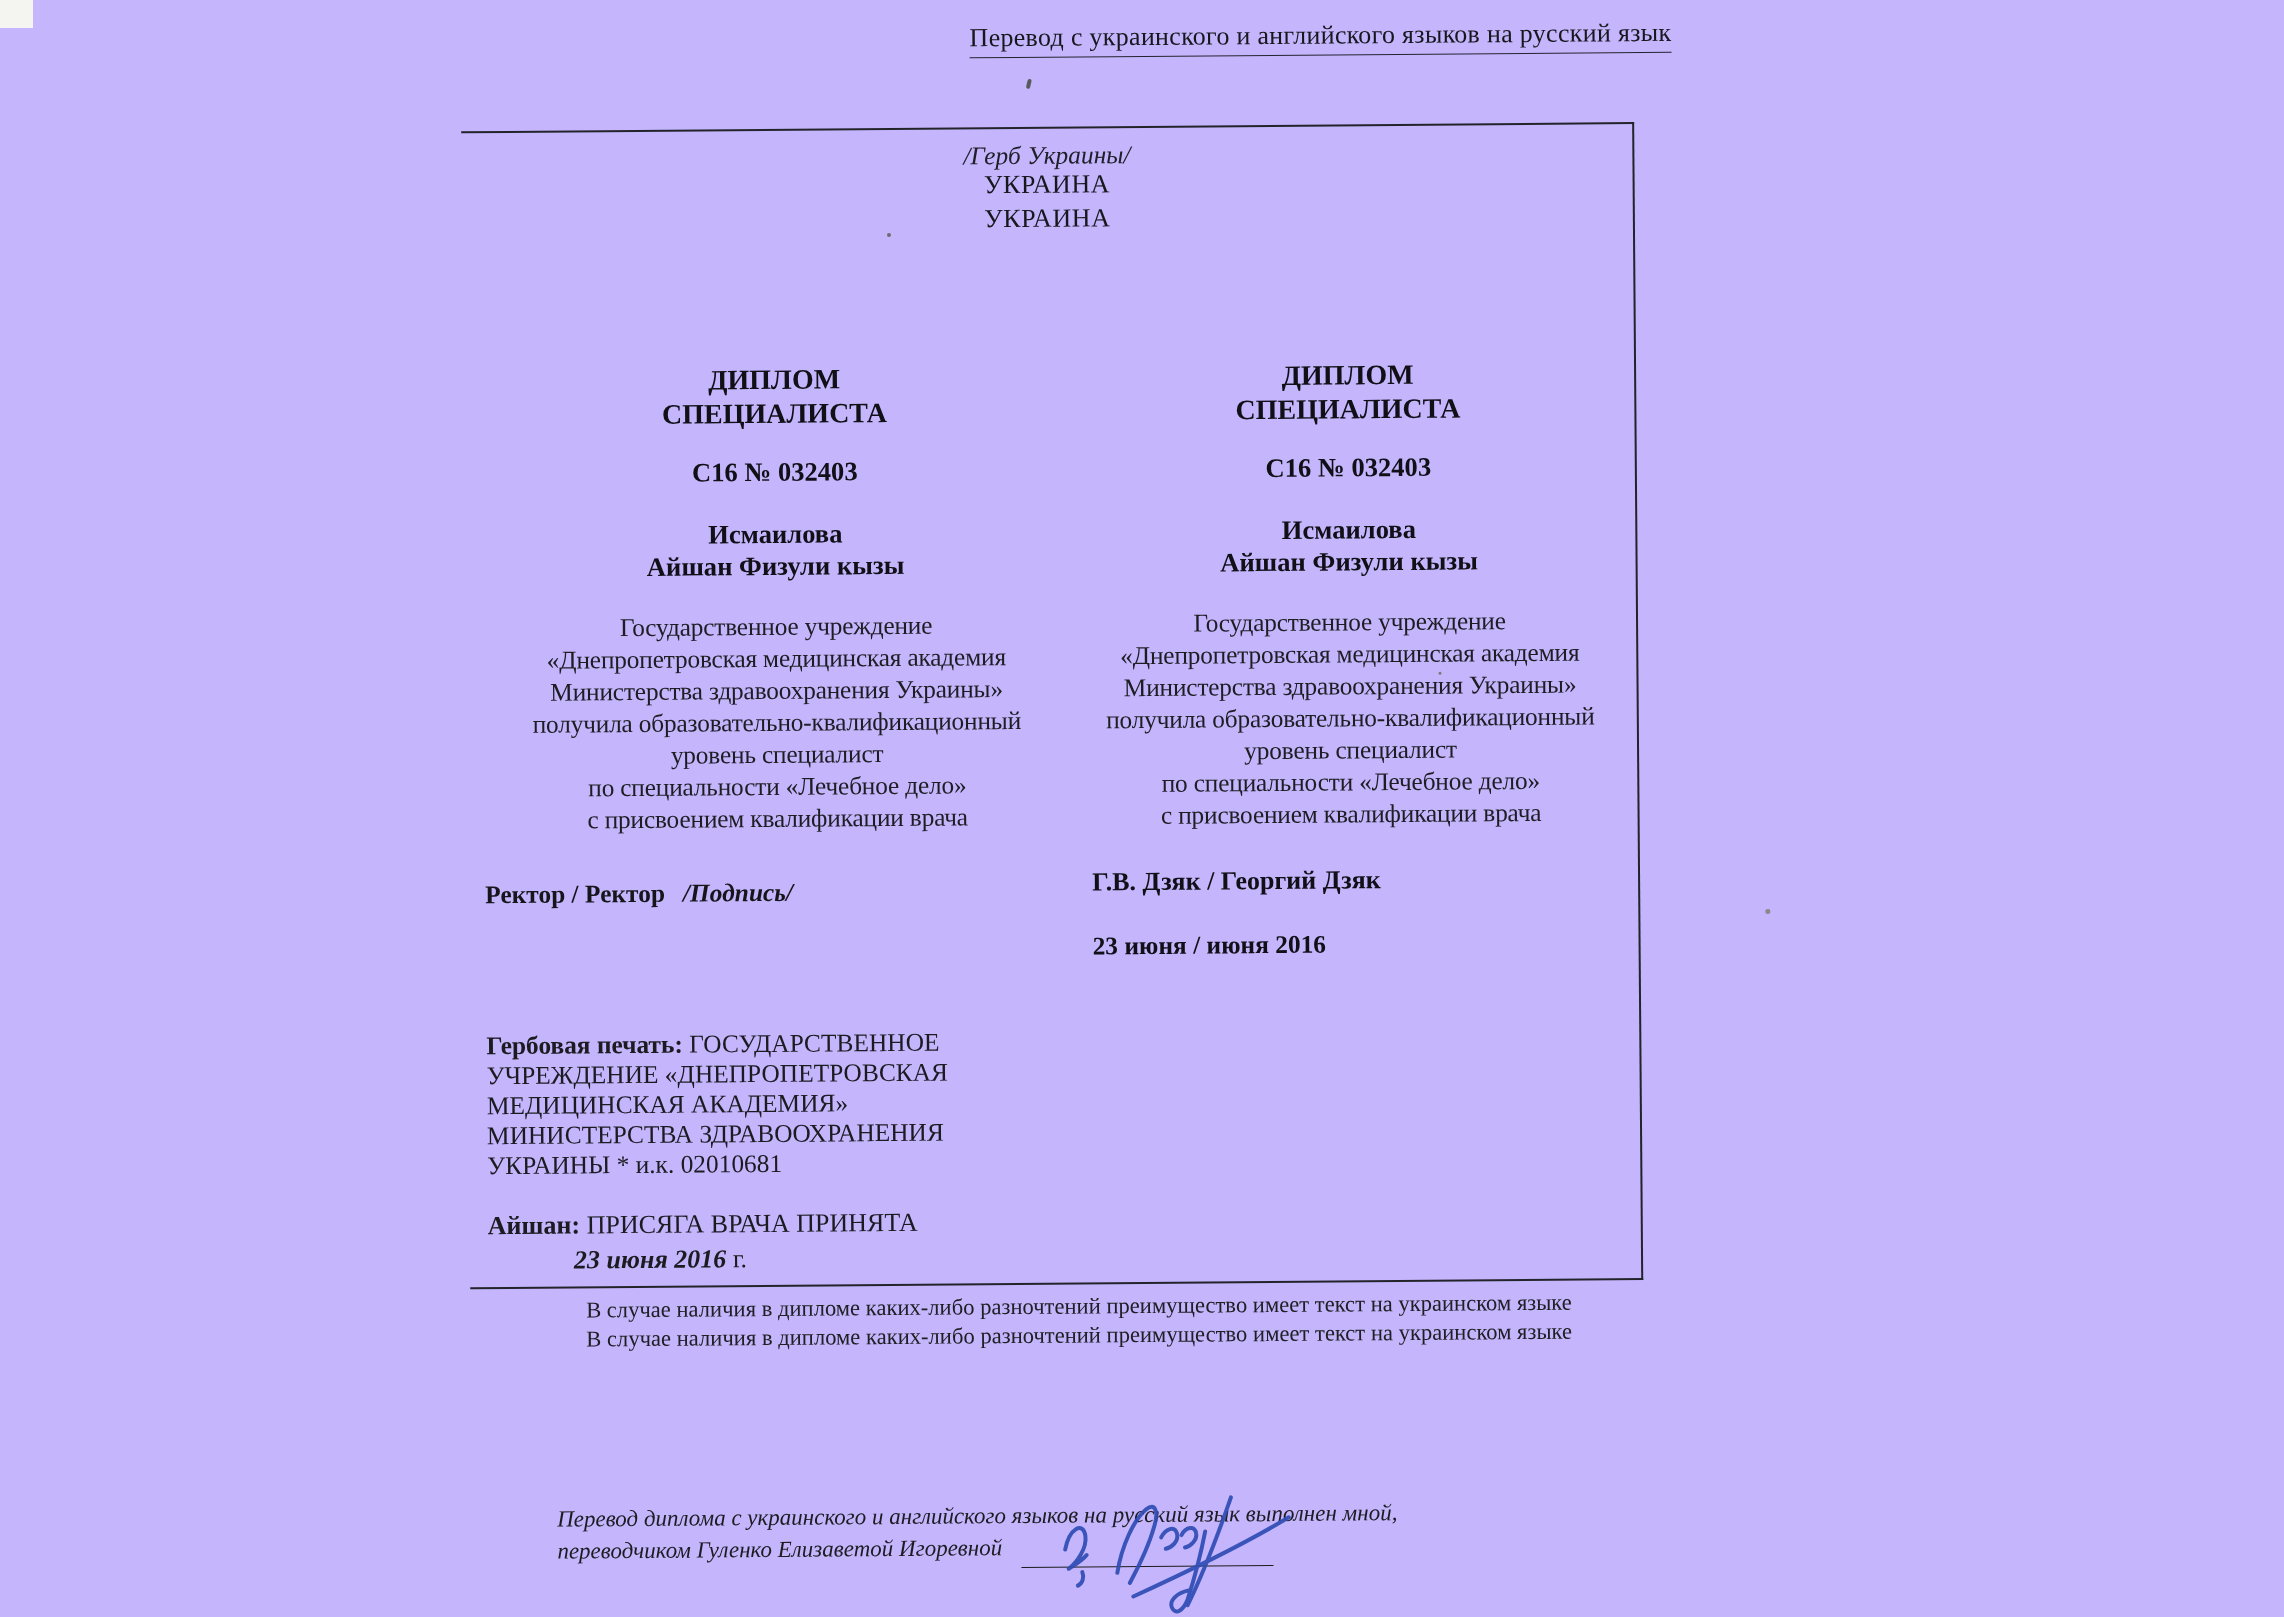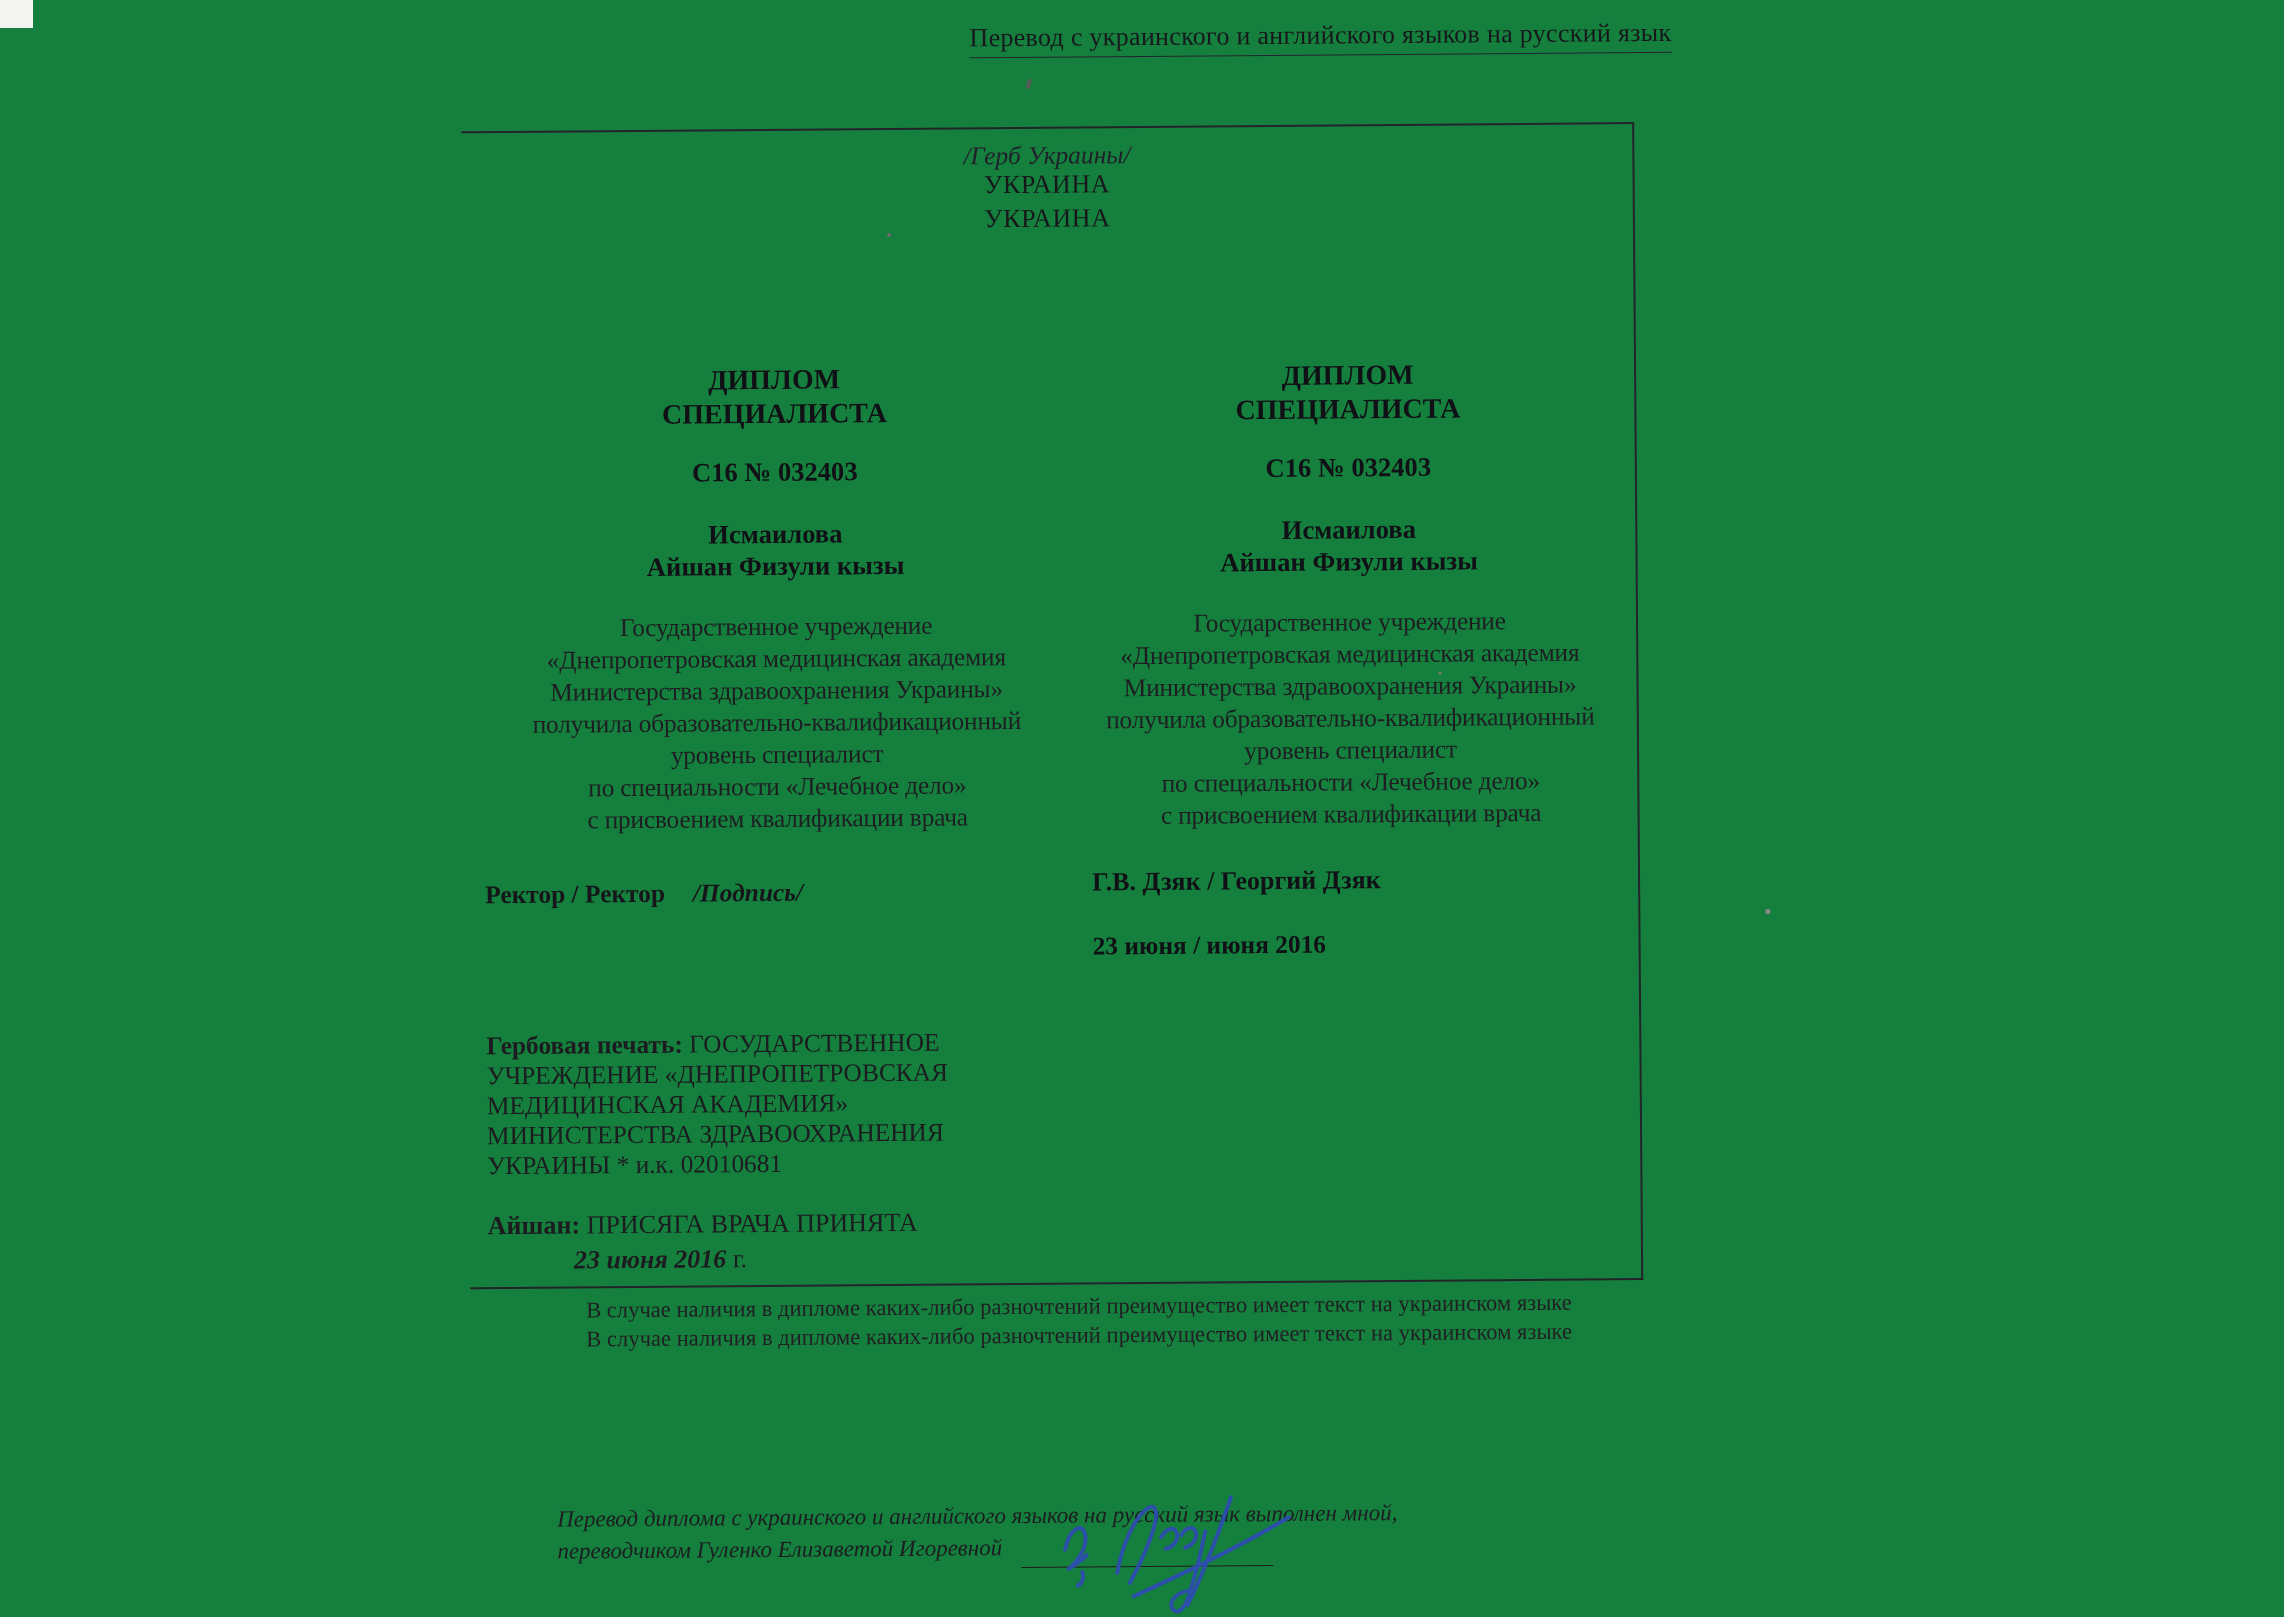--- a/index.html
+++ b/index.html
@@ -1,19 +1,19 @@
 <!DOCTYPE html>
 <html style="font-size:9px"><head>
 <meta charset="utf-8">
 <style>
   html,body{margin:0;padding:0;background:#e8e8e8;}
   #page{
     position:relative;
     width:2284px;height:1617px;
-    background:#15803d;
+    background:#c4b5fd;
     overflow:hidden;
     font-family:"Liberation Serif","DejaVu Serif",serif;
     color:#1d1d1d;
   }
   .sheet{position:absolute;inset:0;transform:rotate(-0.45deg);transform-origin:50% 46%;}
   .b{font-weight:bold;}
   .i{font-style:italic;}
 
   
   .title{
@@ -41,21 +41,21 @@
   .col{position:absolute;top:0;height:100%;text-align:center;}
   .col-left{left:34px;width:554px;}
   .col-right{left:609px;width:551px;}
   .heading{position:absolute;top:232px;width:100%;font-size:28px;line-height:34px;font-weight:bold;color:#101016;}
   .number{position:absolute;top:326px;width:100%;font-size:26.6px;font-weight:bold;color:#101016;}
   .holder{position:absolute;top:387px;width:100%;font-size:26.6px;line-height:32px;font-weight:bold;color:#101016;}
   .body-par{position:absolute;top:479px;width:100%;font-size:25.4px;line-height:32px;letter-spacing:-0.2px;color:#1d1d22;}
 
   
   .rector-line{position:absolute;left:18px;top:747px;font-size:25.4px;color:#15151a;}
-  .rector-line .note{margin-left:28px;}
+  .rector-line .note{margin-left:18px;}
   .dzyak-name{position:absolute;left:625px;top:739px;font-size:26px;font-weight:bold;color:#101016;}
   .dzyak-date{position:absolute;left:625px;top:803px;font-size:25.4px;font-weight:bold;color:#101016;}
 
   
   .seal-block{position:absolute;left:18px;top:897px;width:520px;
     font-size:25.4px;line-height:30px;text-align:left;color:#1b1b20;}
   .stamp-block{position:absolute;left:18px;top:1078px;width:520px;
     font-size:26px;line-height:29px;text-align:left;color:#1b1b20;}
   .stamp-l2{margin-top:5.7px;padding-left:86px;}
 

